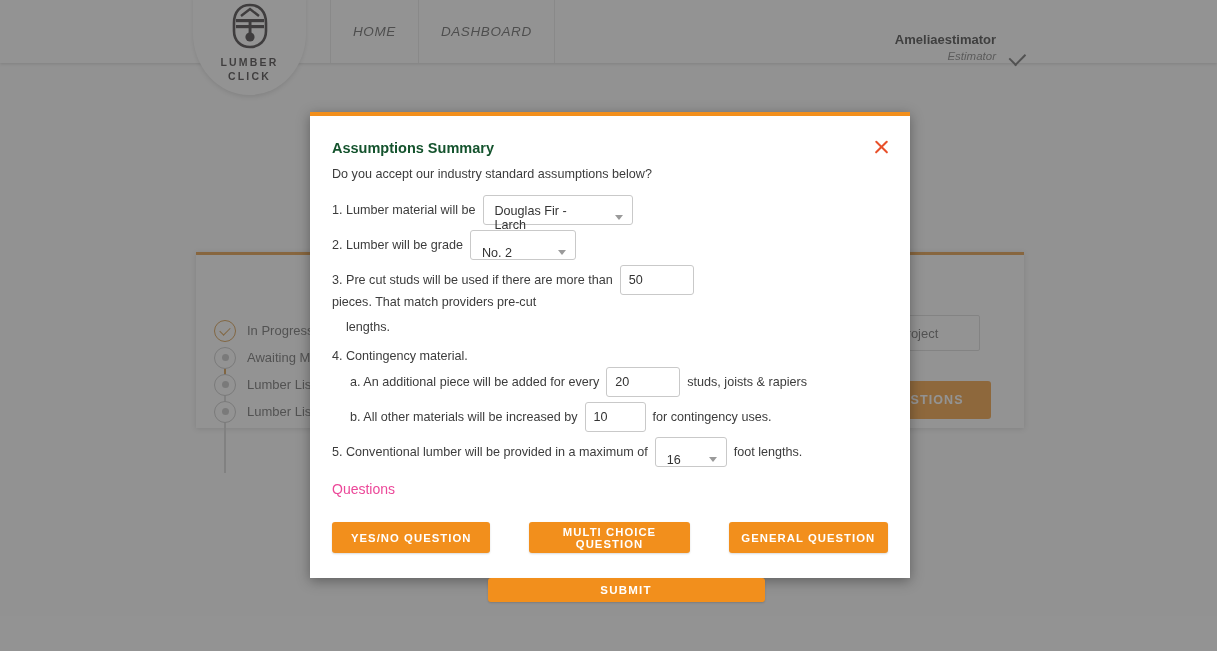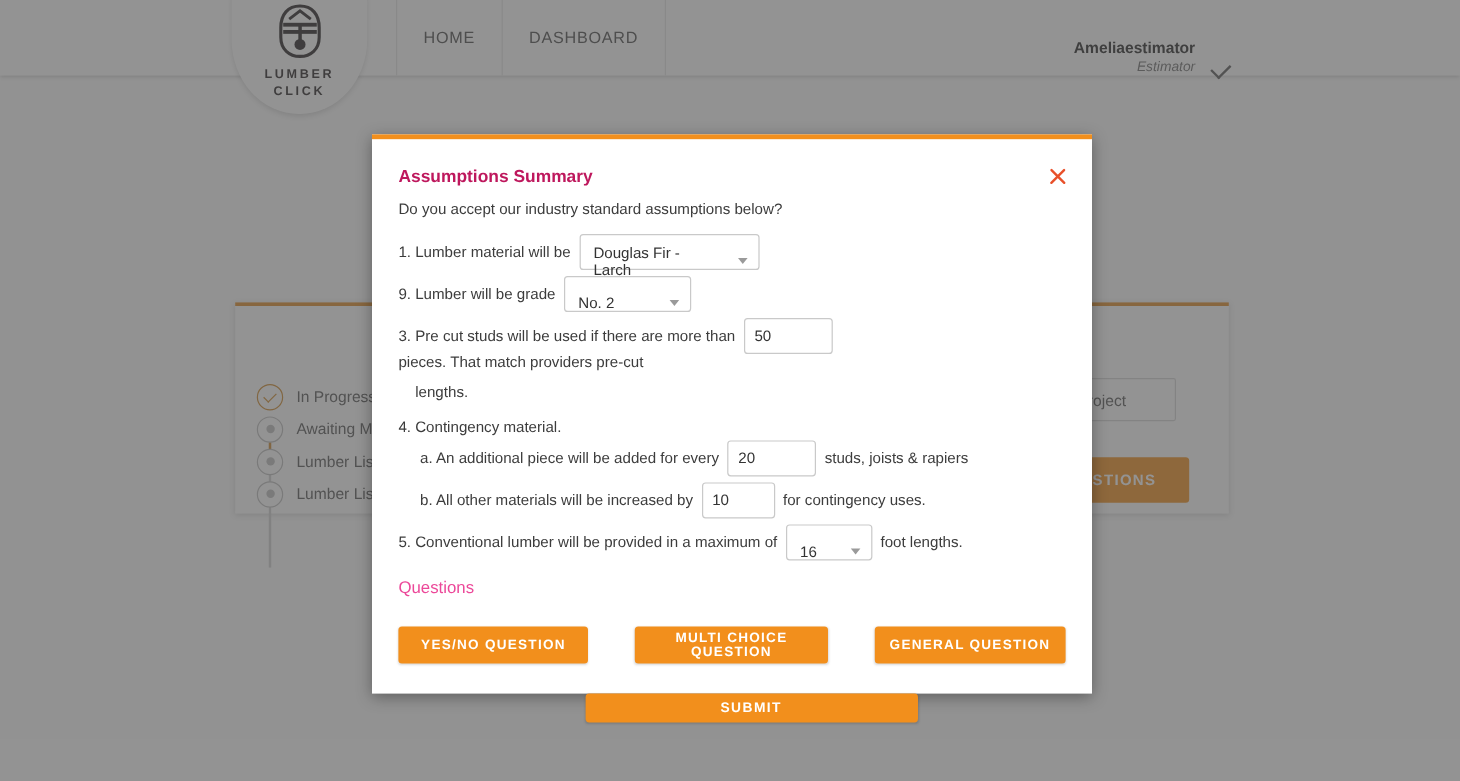--- a/index.html
+++ b/index.html
@@ -70,20 +70,21 @@
   .nav-item {
     font-size: 13.5px;
     letter-spacing: 0.6px;
     color: #4a4a4a;
     padding: 0 22px;
     height: 63px;
     line-height: 63px;
     border-left: 1px solid #e4e4e4;
     cursor: pointer;
     white-space: nowrap;
+    font-style: italic;
   }
   .nav-item:last-child { border-right: 1px solid #e4e4e4; }
   .user-menu {
     position: absolute;
     right: 190px;
     top: 0;
     height: 63px;
     display: flex;
     align-items: flex-end;
     gap: 16px;
@@ -240,21 +241,21 @@
     background: #ffffff;
     border-top: 4px solid #f28f1c;
     box-sizing: border-box;
     z-index: 30;
     box-shadow: 0 3px 12px rgba(0,0,0,0.35);
     padding: 18px 22px 0 22px;
   }
   .modal-title {
     font-size: 14.5px;
     font-weight: bold;
-    color: #be185d;
+    color: #14532d;
     margin: 6px 0 0 0;
   }
   .close-x {
     position: absolute;
     right: 20px;
     top: 22px;
     width: 18px;
     height: 18px;
     cursor: pointer;
   }
@@ -479,21 +480,21 @@
 
       <div class="row">
         <span class="txt">1. Lumber material will be</span>
         <span class="sel w-material">
           <span>Douglas Fir - Larch</span>
           <span class="caret"></span>
         </span>
       </div>
 
       <div class="row">
-        <span class="txt">9. Lumber will be grade</span>
+        <span class="txt">2. Lumber will be grade</span>
         <span class="sel w-grade">
           <span>No. 2</span>
           <span class="caret"></span>
         </span>
       </div>
 
       <div class="row">
         <span class="txt">3. Pre cut studs will be used if there are more than</span>
         <input class="inp" type="text" value="50" style="">
         <span class="txt">pieces. That match providers pre-cut</span>

